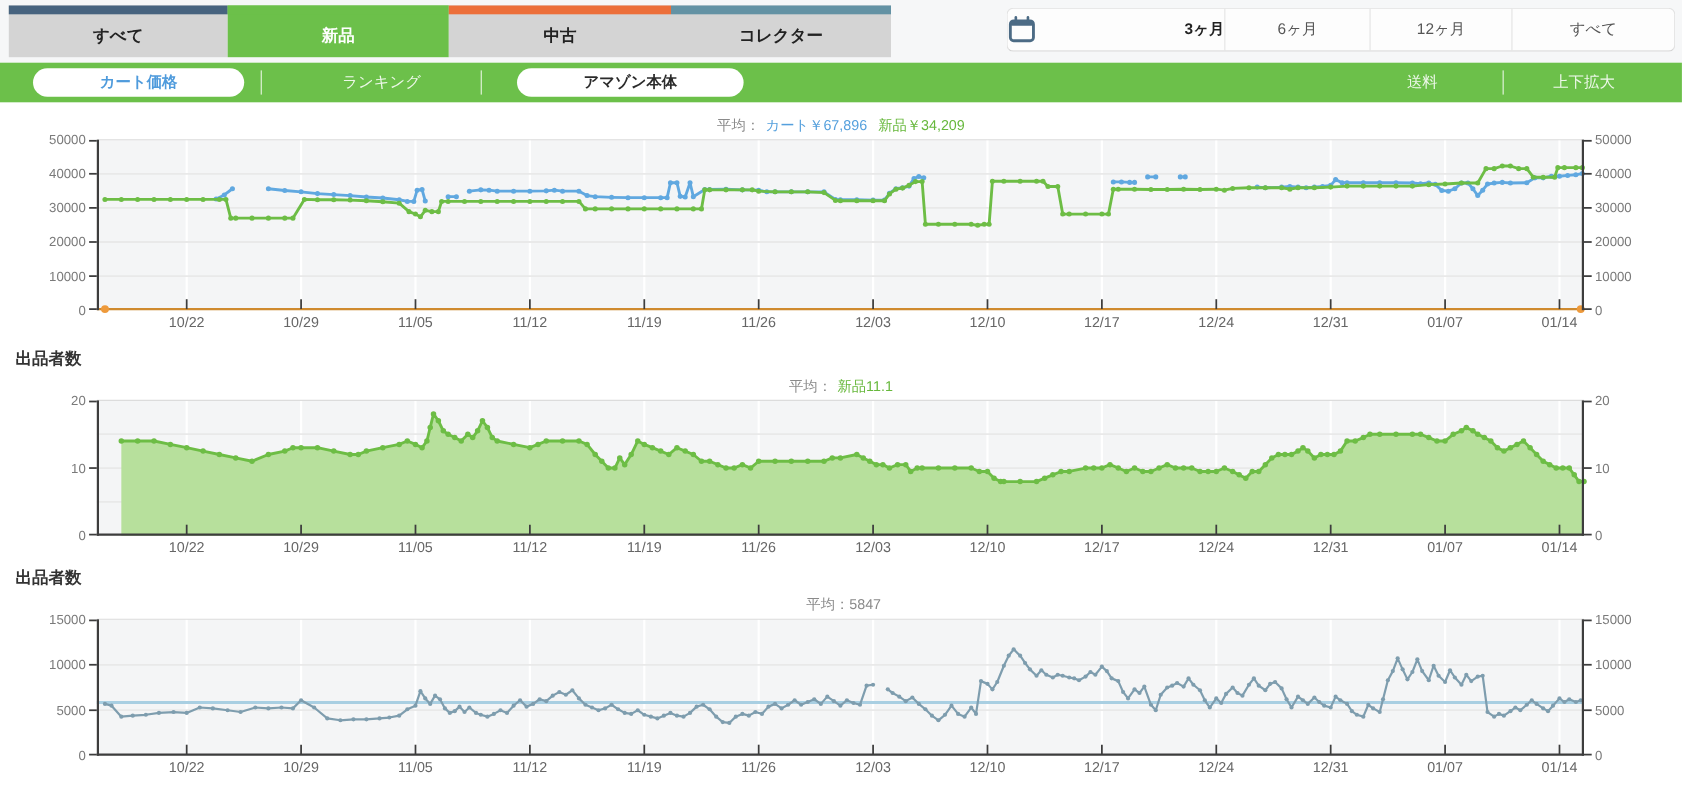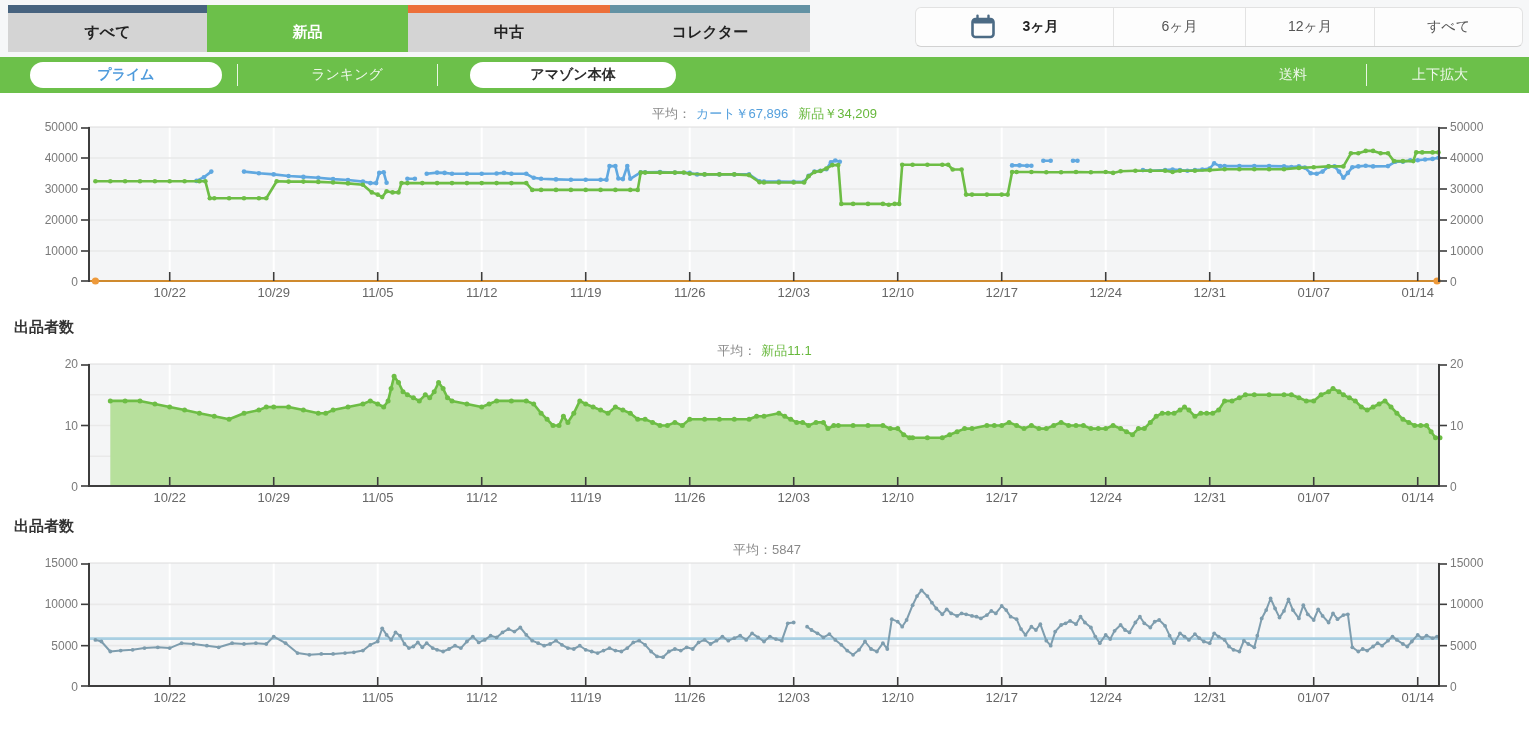--- a/index.html
+++ b/index.html
@@ -12,21 +12,21 @@
        font-size:15px;font-weight:bold;color:#222;cursor:pointer;}
   .tab.active{background:#6cc04a;border-top-color:#6cc04a;color:#fff;}
   .t0{left:8px;width:199px;} .t1{left:207px;width:201px;} .t2{left:408px;width:202px;} .t3{left:610px;width:200px;}
   .range-box{position:absolute;left:915px;top:7px;width:608px;height:40px;box-sizing:border-box;
        background:#fdfdfd;border:1px solid #e2e2e2;border-bottom-color:#d2d2d2;border-radius:6px;
        display:flex;align-items:center;}
   .range-item{display:flex;align-items:center;justify-content:center;gap:26px;
        font-size:14px;color:#555;height:100%;cursor:pointer;}
   .range-item + .range-item{border-left:1px solid #e3e3e3;}
   .range-item.active{color:#222;font-weight:bold;}
-  .r0{width:197px;} .r1{width:131px;} .r2{width:128px;} .r3{flex:1;}
+  .r0{width:197px;justify-content:space-between;} .r1{width:131px;} .r2{width:128px;} .r3{flex:1;}
   .cal{width:26px;height:26px;flex:0 0 auto;}
   
   .toolbar{position:relative;height:36px;background:#6cc04a;}
   .pill{position:absolute;top:5px;height:26px;background:#fff;border-radius:13px;
         display:flex;align-items:center;justify-content:center;font-size:14px;font-weight:bold;cursor:pointer;}
   .pill-cart{left:30px;width:192px;color:#4f9bdc;}
   .pill-amazon{left:470px;width:206px;color:#2b2b2b;}
   .bar-label{position:absolute;top:0;height:36px;display:flex;align-items:center;justify-content:center;
         font-size:14px;color:rgba(255,255,255,.88);cursor:pointer;}
   .lbl-prime{left:272px;width:150px;}
@@ -84,21 +84,21 @@
     <div class="range-item r2">
       <span>12ヶ月</span>
     </div>
     <div class="range-item r3">
       <span>すべて</span>
     </div>
   </div>
 </div>
 
 <div class="toolbar">
-  <div class="pill pill-cart">プライム</div>
+  <div class="pill pill-cart">カート価格</div>
   <div class="vsep s1"></div>
   <div class="bar-label lbl-prime">ランキング</div>
   <div class="vsep s2"></div>
   <div class="pill pill-amazon">アマゾン本体</div>
   <div class="bar-label lbl-ship">送料</div>
   <div class="vsep s3"></div>
   <div class="bar-label lbl-expand">上下拡大</div>
 </div>
 
 <div class="chart-block mt12">

